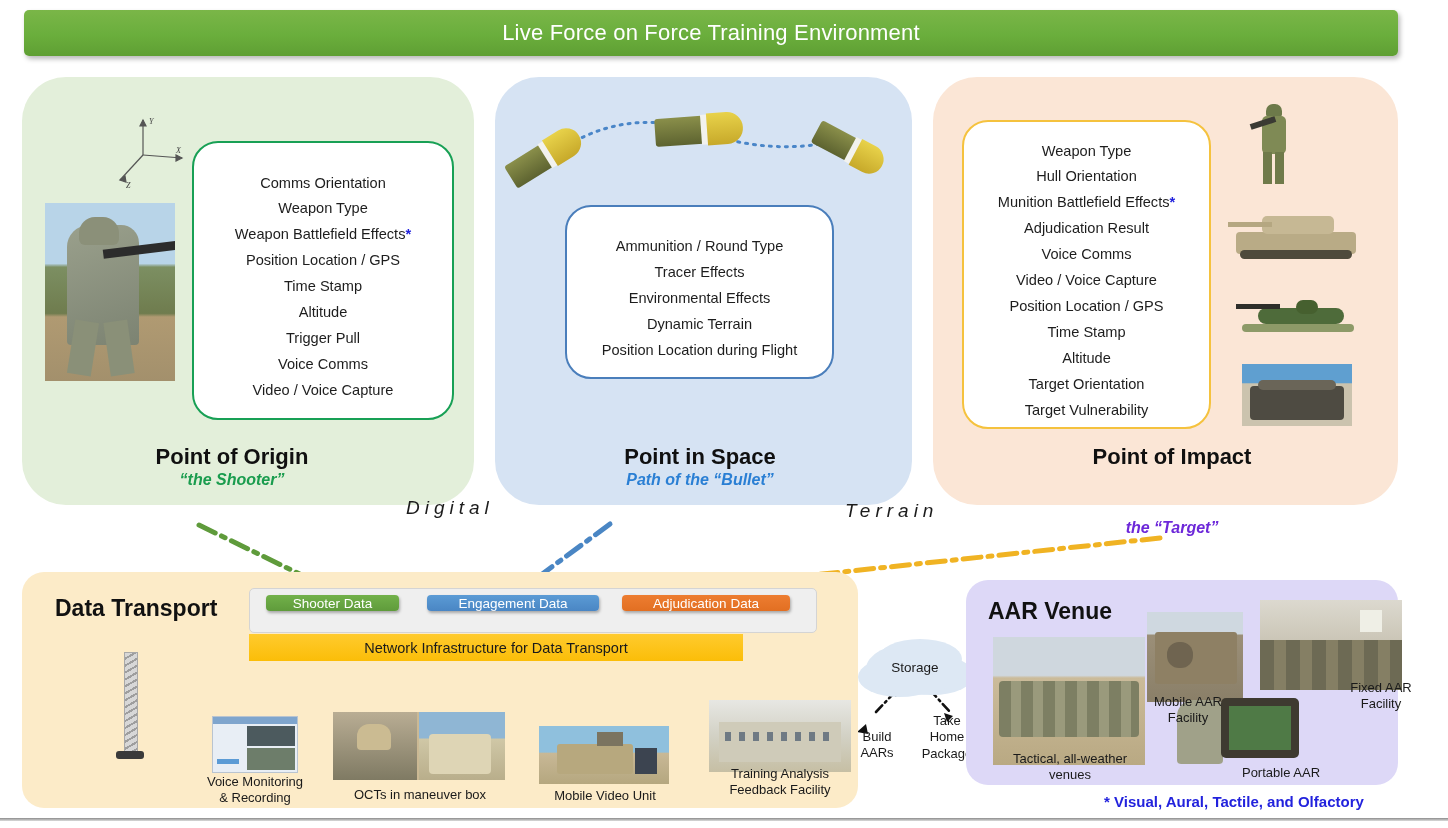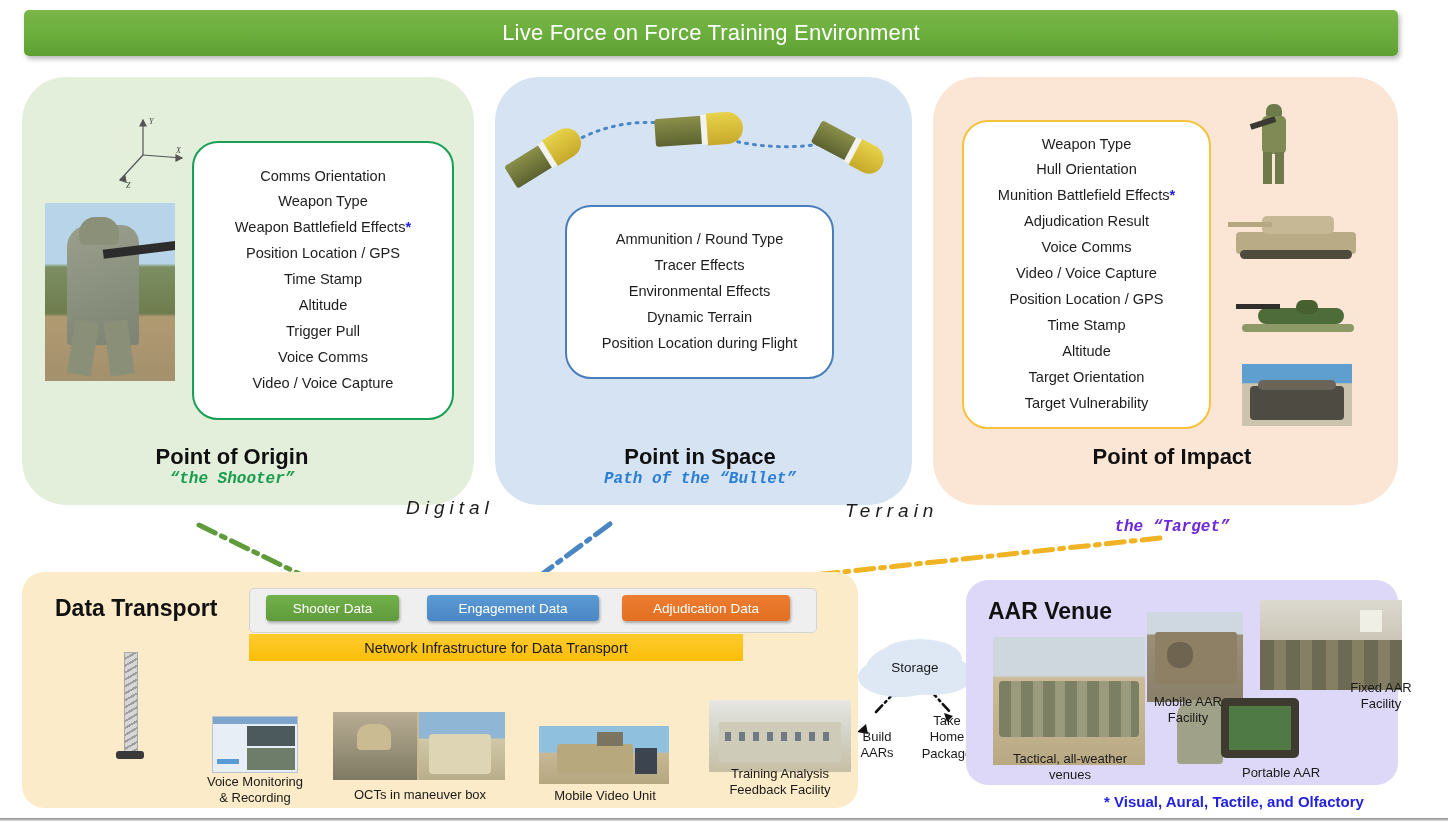--- a/index.html
+++ b/index.html
@@ -16,47 +16,47 @@
   
   .panel{position:absolute;top:77px;height:428px;border-radius:44px;}
   #panel-origin{left:22px;width:452px;background:#e3efda;}
   #panel-space{left:495px;width:417px;background:#d6e3f3;}
   #panel-impact{left:933px;width:465px;background:#fbe6d6;}
 
   .listbox{position:absolute;background:#fff;border-radius:26px;}
   #list-origin{left:192px;top:141px;width:258px;height:275px;border:2px solid #18a055;}
   #list-space{left:565px;top:205px;width:265px;height:170px;border:2px solid #4a7ebb;}
   #list-impact{left:962px;top:120px;width:245px;height:305px;border:2px solid #f5c23e;}
-  .listbox ul{list-style:none;margin:0;padding:0;text-align:center;}
+  .listbox ul{list-style:none;margin:7px;padding:0;text-align:center;}
   .listbox li{font-size:14.6px;line-height:1.78;color:#1d1d1d;white-space:nowrap;}
   .ast{color:#2222dd;font-weight:700;}
 
   .cap{position:absolute;text-align:center;width:420px;}
   .cap .t1{font-size:22px;font-weight:700;color:#101010;line-height:1.15;}
-  .cap .t2{font-size:16px;font-style:italic;font-weight:700;line-height:1.35;font-family:Liberation Mono, monospace;}
+  .cap .t2{font-size:16px;font-style:italic;font-weight:700;line-height:1.35;}
   #cap-origin{left:22px;top:444px;}#cap-origin .t2{color:#1a9c4e;}
   #cap-space{left:490px;top:444px;}#cap-space .t2{color:#2a7fd4;}
   #cap-impact{left:962px;top:444px;}#cap-impact .t2{color:#6d28d9;margin-top:48px;}
 
   .dt-word{position:absolute;font-size:19px;font-style:italic;letter-spacing:5px;color:#1c1c1c;}
   #word-digital{left:406px;top:497px;}
   #word-terrain{left:845px;top:500px;}
 
   
   #panel-transport{position:absolute;left:22px;top:572px;width:836px;height:236px;
     border-radius:22px;background:#fcebc8;}
   #panel-aar{position:absolute;left:966px;top:580px;width:432px;height:205px;
     border-radius:22px;background:#ddd8f7;}
 
   #label-data-transport{position:absolute;left:55px;top:595px;font-size:23px;font-weight:700;color:#111;}
   #label-aar{position:absolute;left:988px;top:598px;font-size:23px;font-weight:700;color:#111;}
 
   #net-tray{position:absolute;left:249px;top:588px;width:566px;height:43px;background:#efefef;
     border:1px solid #d4d4d4;border-radius:5px;}
-  .pill{position:absolute;top:595px;height:26px;border-radius:4px;display:flex;
+  .pill{position:absolute;top:595px;height:16px;border-radius:4px;display:flex;
         align-items:center;justify-content:center;color:#fff;font-size:13.5px;
         box-shadow:1px 2px 3px rgba(0,0,0,.3);}
   #pill-shooter{left:266px;width:133px;background:linear-gradient(180deg,#72b14a,#5f9b3b);}
   #pill-engagement{left:427px;width:172px;background:linear-gradient(180deg,#5b9bd5,#4a86c4);}
   #pill-adjudication{left:622px;width:168px;background:linear-gradient(180deg,#ed7d31,#e26f22);}
   #net-bar{position:absolute;left:249px;top:634px;width:494px;height:27px;
     background:linear-gradient(180deg,#ffcb2e,#fbbd08);display:flex;align-items:center;justify-content:center;}
   #net-bar span{font-size:14.5px;color:#1a1a1a;}
 
   

